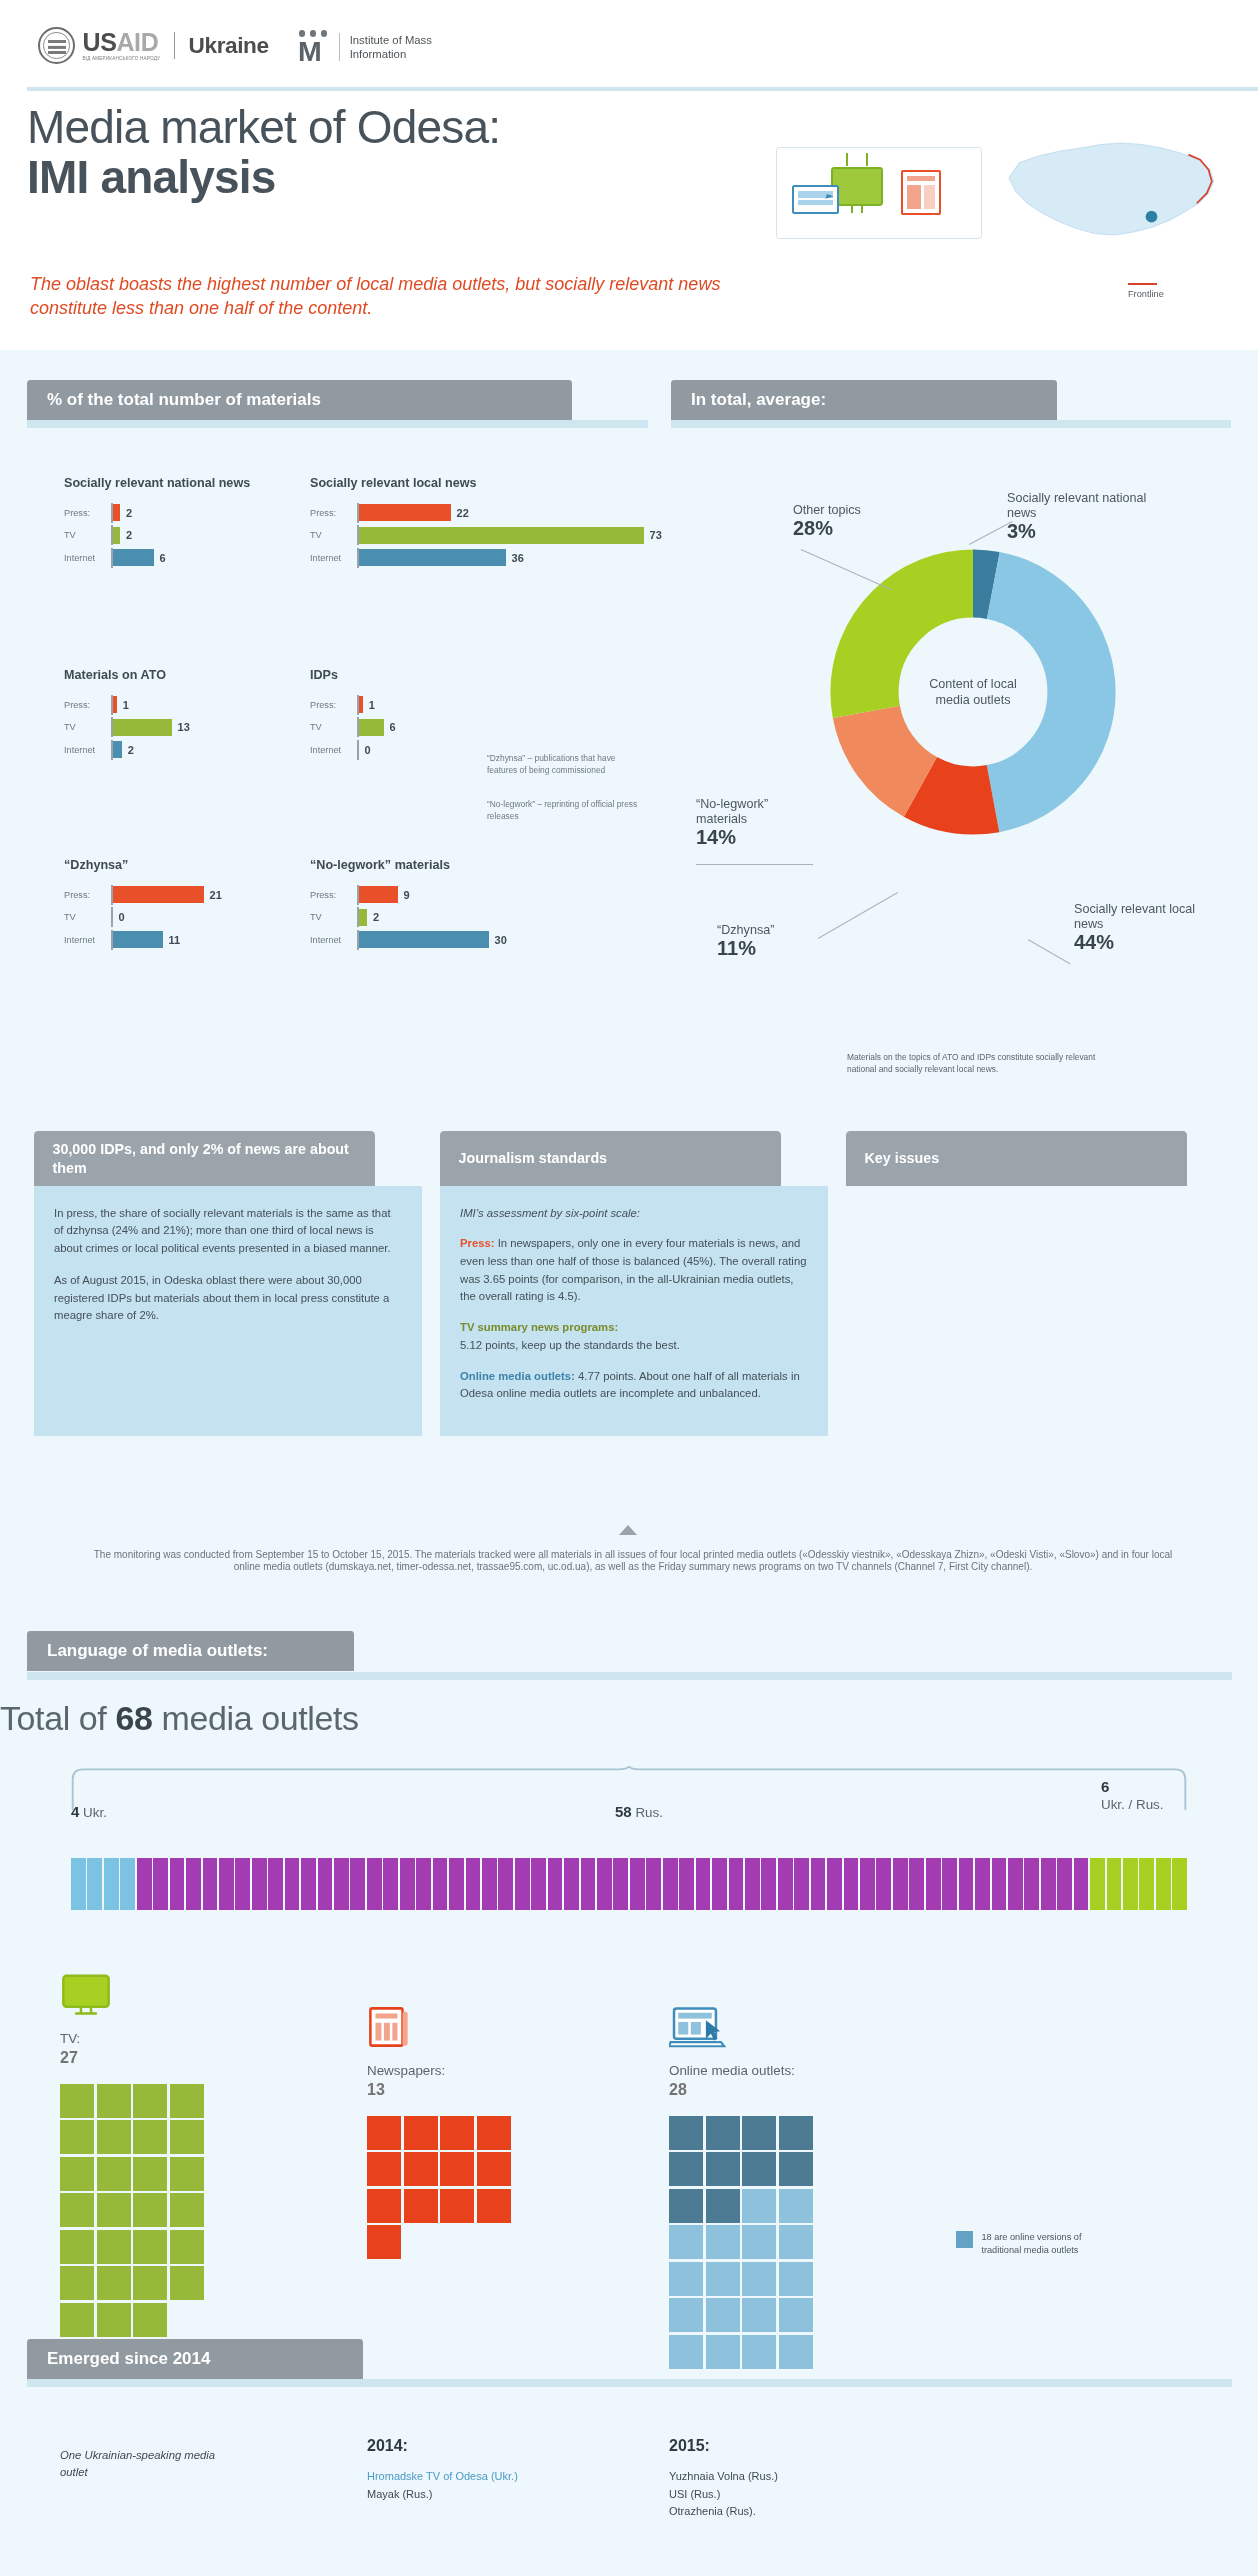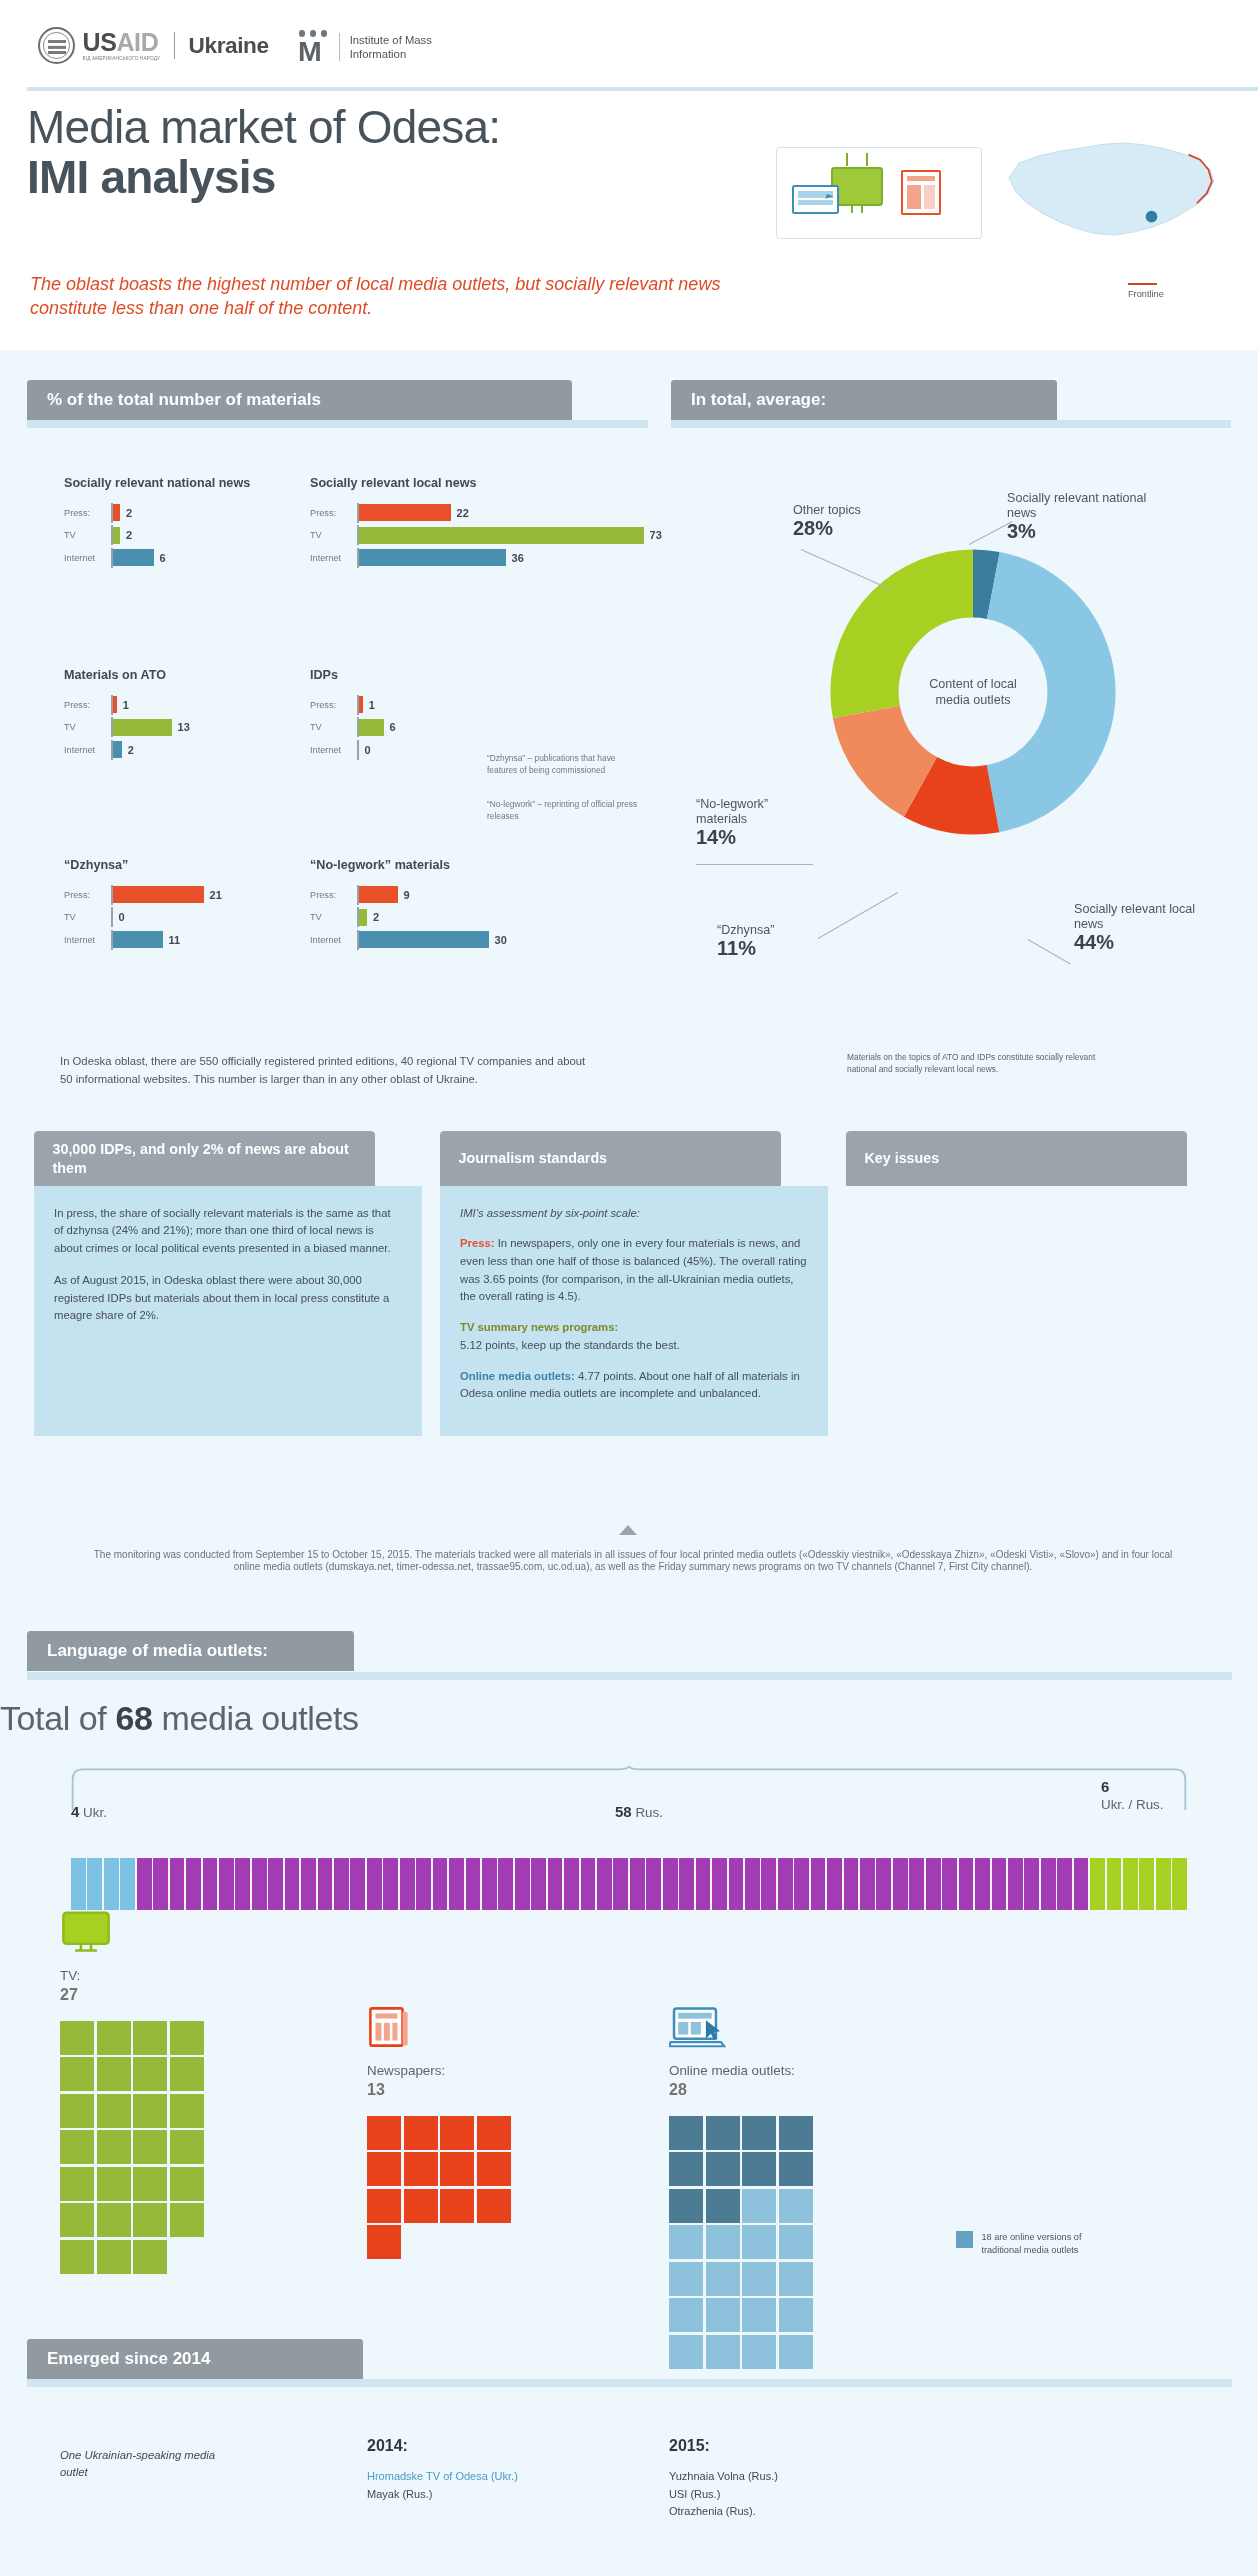--- a/index.html
+++ b/index.html
@@ -397,21 +397,20 @@
   <div class="leader" style="left:696px; top:864px; width:117px;"></div>
 
   <div class="dlab" style="left:717px; top:923px; width:117px;">
     <span>“Dzhynsa”</span>
     <b>11%</b>
   </div>
   <div class="leader" style="left:818px; top:938px; width:92px; transform:rotate(-30deg); transform-origin:left center;"></div>
 
   <div class="donut-foot">Materials on the topics of ATO and IDPs constitute socially relevant national and socially relevant local news.</div>
 
-  <div class="para-main">In Odeska oblast, there are 550 officially registered printed editions, 40 regional TV companies and about 50 informational websites. This number is larger than in any other oblast of Ukraine.</div>
 
   <div class="card" style="left:34px; top:1131px;">
     <div class="card-head">30,000 IDPs, and only 2% of news are about them</div>
     <div class="card-body" style="min-height:250px;">
       <p>In press, the share of socially relevant materials is the same as that of dzhynsa (24% and 21%); more than one third of local news is about crimes or local political events presented in a biased manner.</p>
       <p style="margin-top:15px;">As of August 2015, in Odeska oblast there were about 30,000 registered IDPs but materials about them in local press constitute a meagre share of 2%.</p>
     </div>
   </div>
 
   <div class="card" style="left:440px; top:1131px;">
@@ -528,21 +527,21 @@
       <div class="lcell c-rus"></div>
       <div class="lcell c-rus"></div>
       <div class="lcell c-both"></div>
       <div class="lcell c-both"></div>
       <div class="lcell c-both"></div>
       <div class="lcell c-both"></div>
       <div class="lcell c-both"></div>
       <div class="lcell c-both"></div>
     </div>
 
-  <div class="mblock" style="left:60px; top:1910px;">
+  <div class="mblock" style="left:60px; top:1973px;">
     <svg width="52" height="44" viewBox="0 0 62 52">
       <rect x="4" y="3" width="54" height="37" rx="4" fill="#a8d023" stroke="#8fbb1a" stroke-width="3"></rect>
       <path d="M25,40 L25,47 M37,40 L37,47 M18,48 L44,48" stroke="#8fbb1a" stroke-width="3" fill="none"></path>
     </svg>
     <div class="mb-label" style="margin-top:10px;">TV:</div>
     <div class="mb-num">27</div>
     <div class="grid" id="grid-tv">
         <div class="cellsq sq-tv"></div>
         <div class="cellsq sq-tv"></div>
         <div class="cellsq sq-tv"></div>

